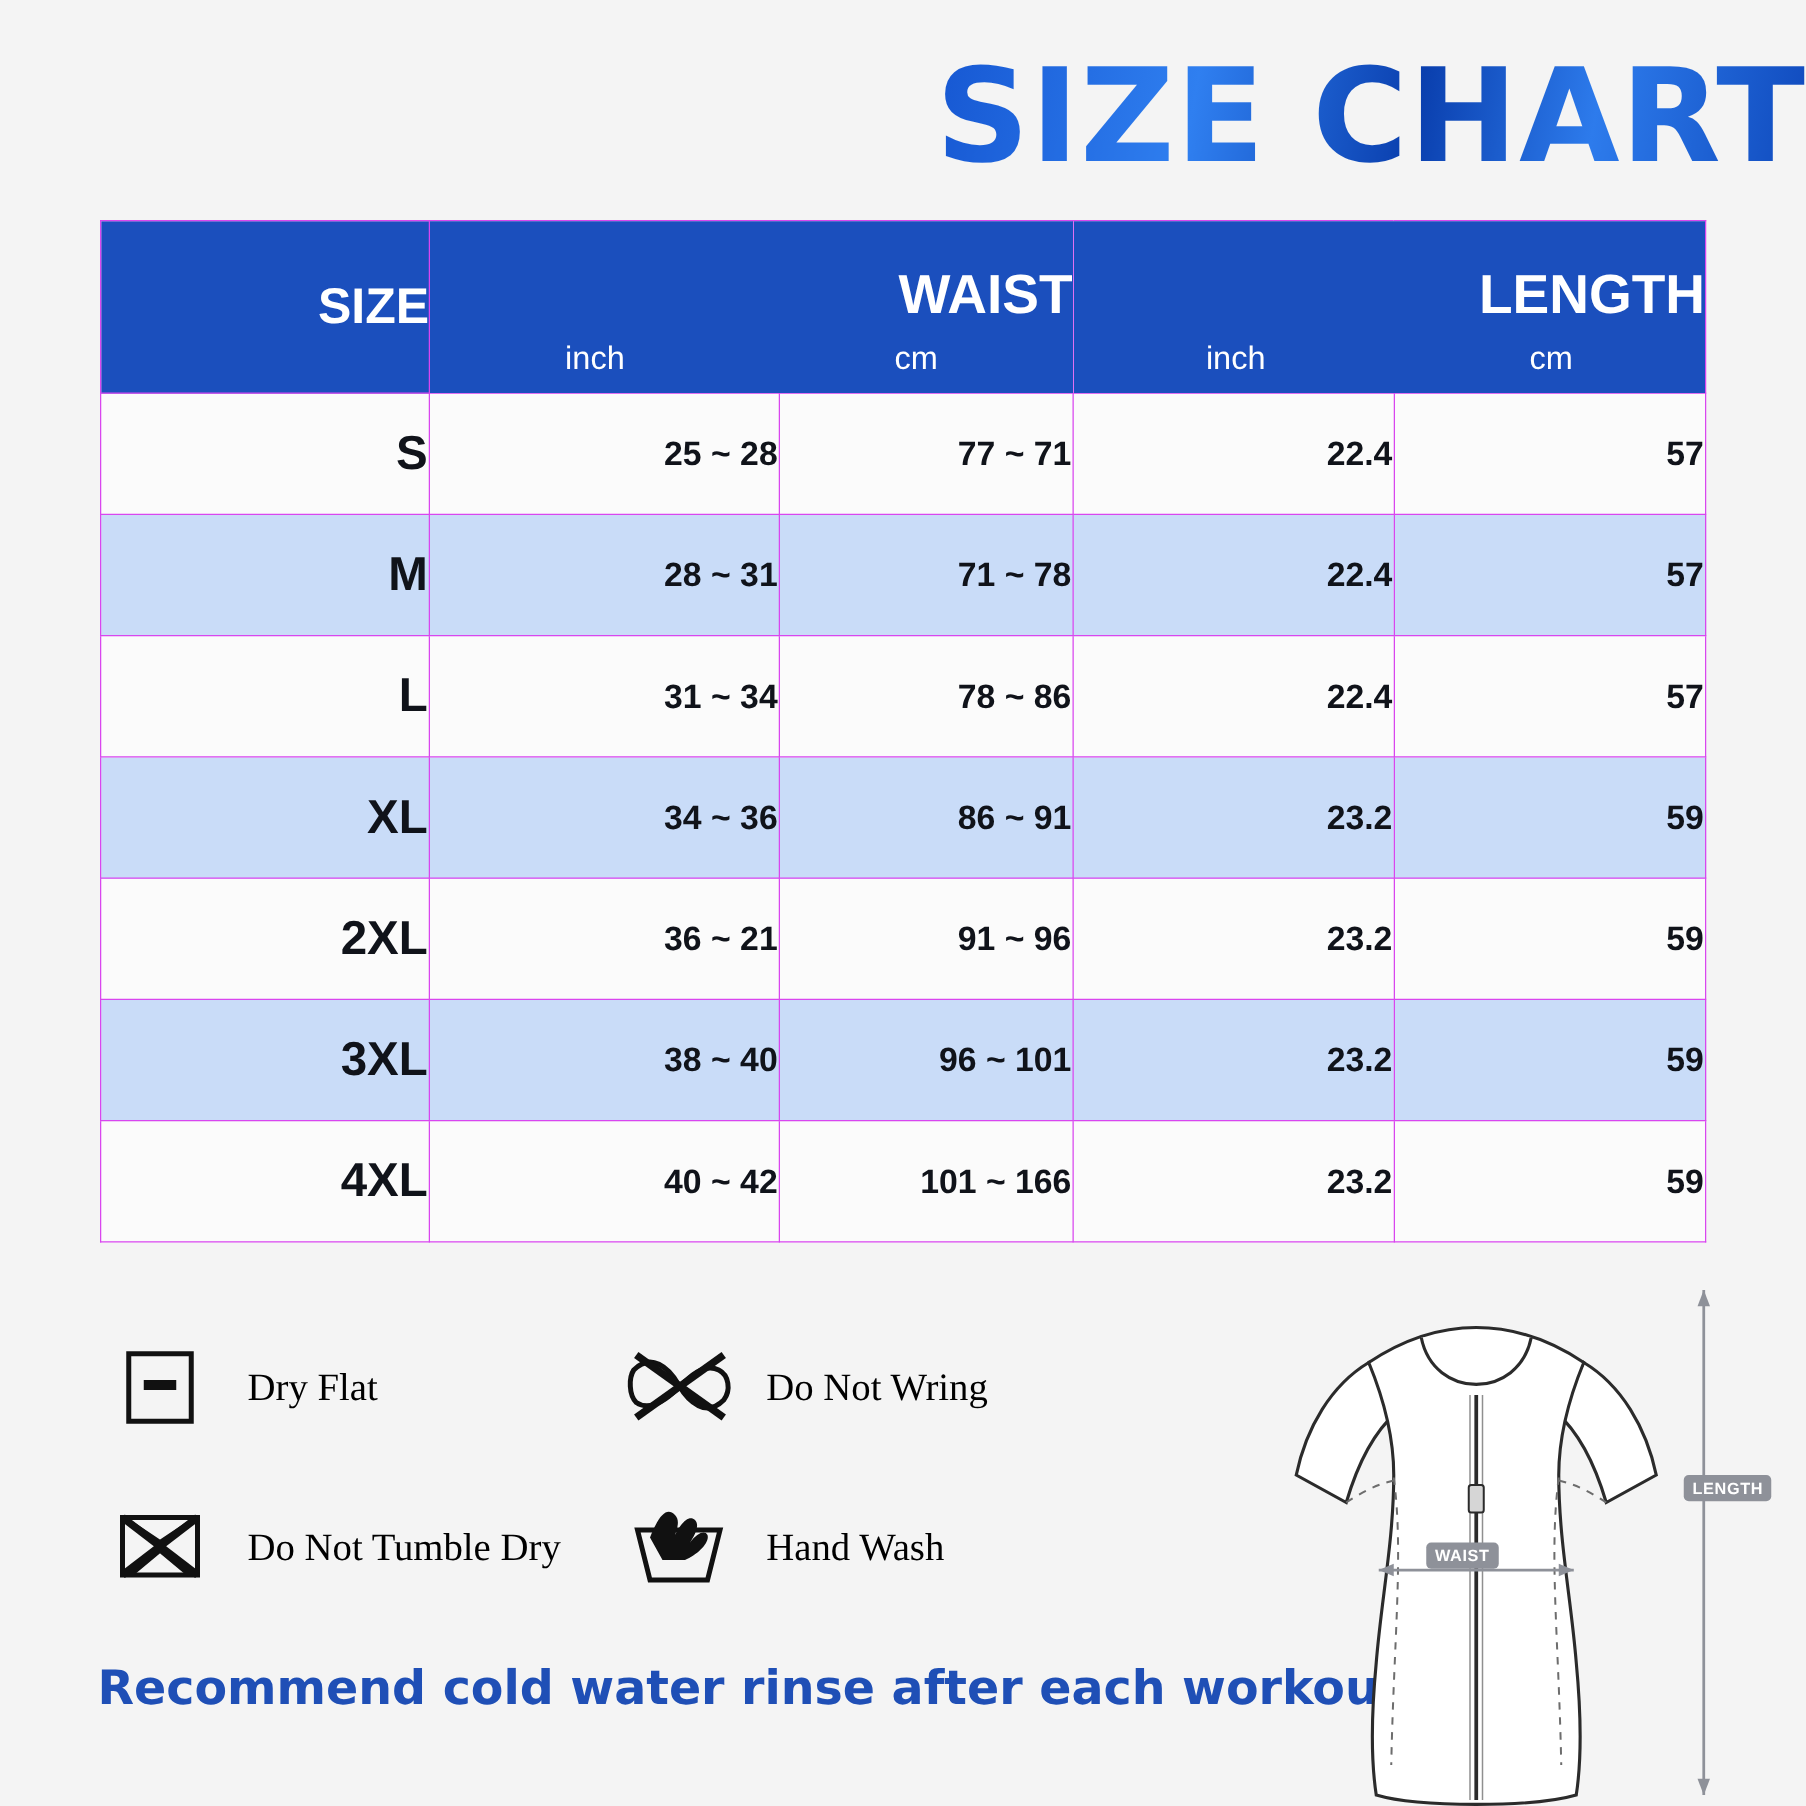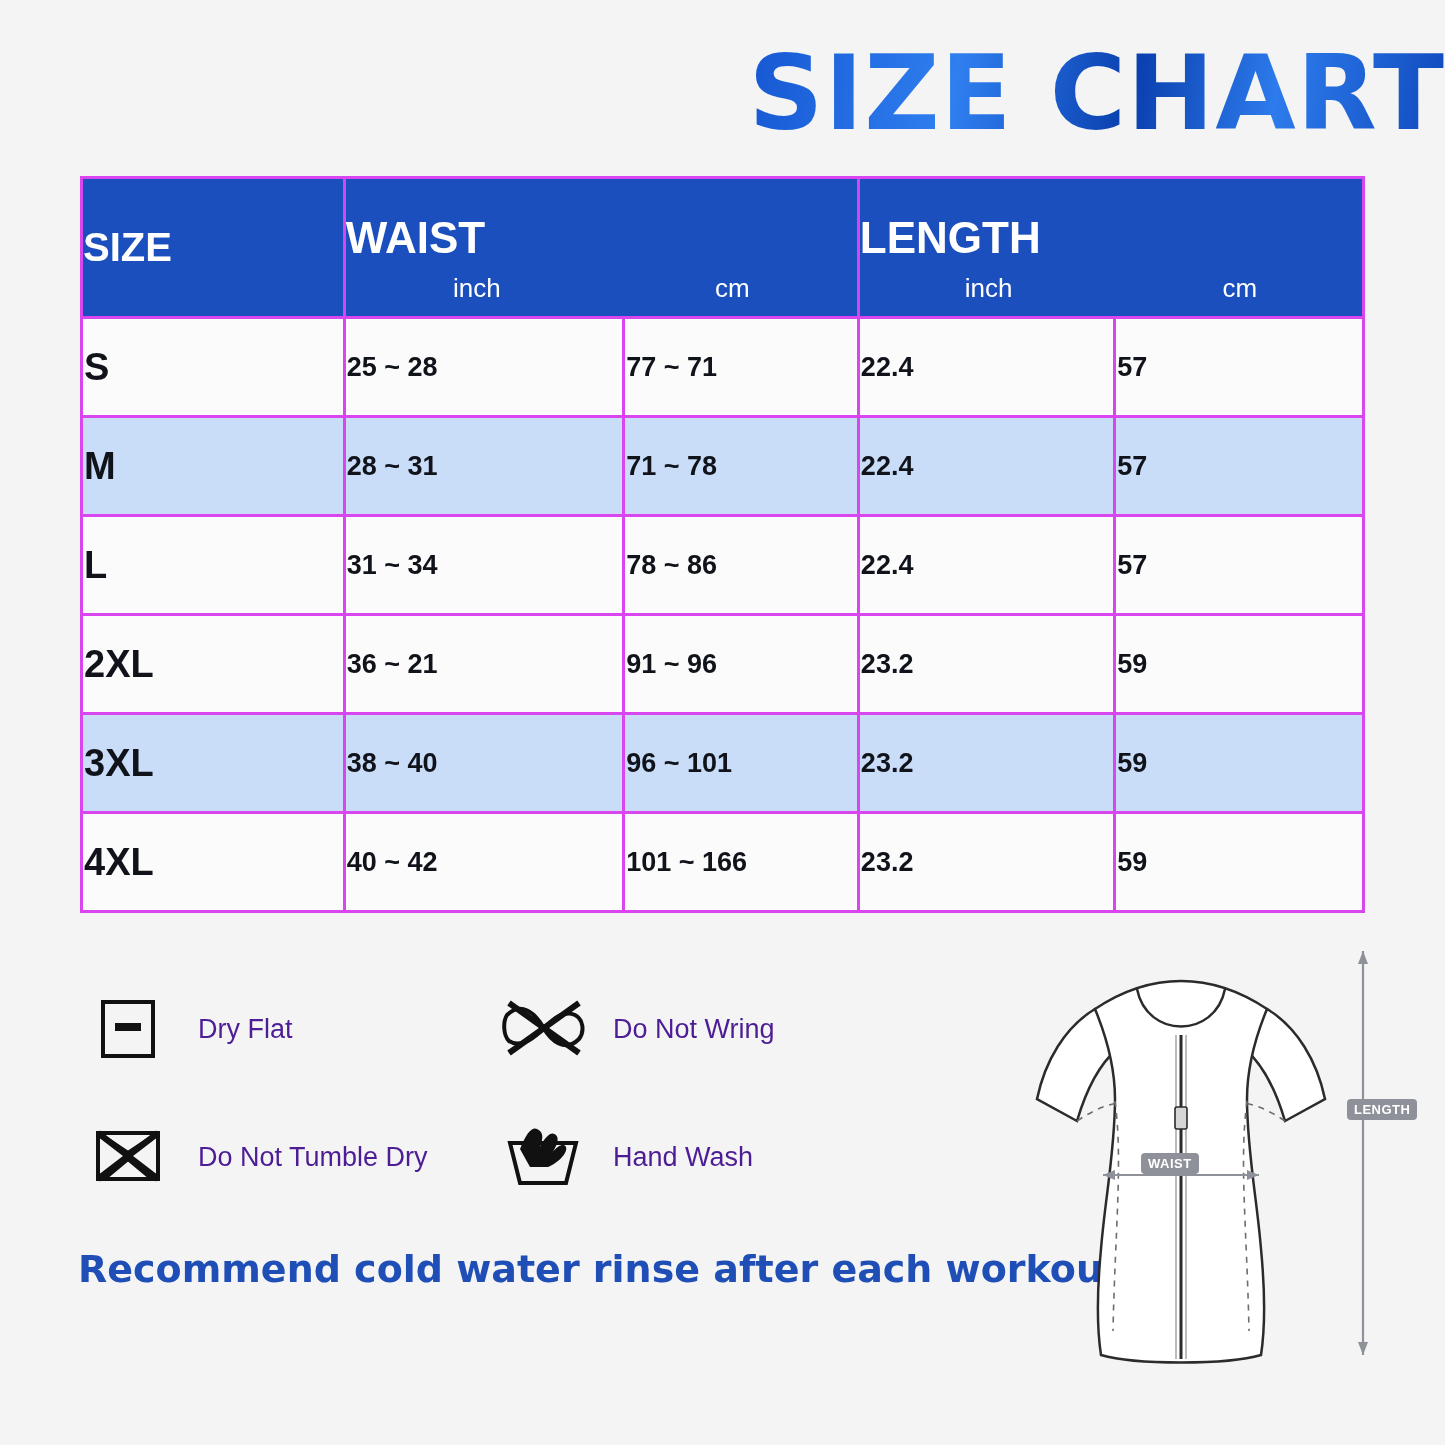--- a/index.html
+++ b/index.html
@@ -40,22 +40,22 @@
   .table-wrap {
     margin: 22px auto 0 auto;
     width: 1285px;
   }
   table.size-table {
     width: 100%;
     border-collapse: collapse;
     table-layout: fixed;
   }
   table.size-table th, table.size-table td {
-    border: 3px solid #d946ef;
-    text-align: left;
+    border: 1px solid #d946ef;
+    text-align: right;
     vertical-align: middle;
     margin-left: 11px;
   }
   thead th {
     background: #1b4fbd;
     color: #ffffff;
     border: 1px solid #1b4fbd;
     padding: 0;
   }
   .th-size {
@@ -125,24 +125,24 @@
   }
   .care-icon {
     width: 96px;
     height: 86px;
     display: flex;
     align-items: center;
     justify-content: center;
     flex: none;
   }
   .care-label {
-    font-size: 27px;
-    color: #4c1d95;
+    font-size: 31px;
+    color: #000000;
     margin-left: 22px;
-    font-family: Liberation Sans, sans-serif;
+    font-family: Liberation Serif, serif;
   }
   .recommend {
     position: absolute;
     left: 78px;
     top: 300px;
     font-size: 38px;
     font-weight: bold;
     color: #1f4fb6;
     font-family: "DejaVu Sans", sans-serif;
   }
@@ -218,20 +218,27 @@
         <td>71 ~ 78</td>
         <td>22.4</td>
         <td>57</td>
       </tr>
       <tr>
         <td class="size-cell">L</td>
         <td>31 ~ 34</td>
         <td>78 ~ 86</td>
         <td>22.4</td>
         <td>57</td>
+      </tr>
+      <tr class="alt">
+        <td class="size-cell">XL</td>
+        <td>34 ~ 36</td>
+        <td>86 ~ 91</td>
+        <td>23.2</td>
+        <td>59</td>
       </tr>
       <tr>
         <td class="size-cell">2XL</td>
         <td>36 ~ 21</td>
         <td>91 ~ 96</td>
         <td>23.2</td>
         <td>59</td>
       </tr>
       <tr class="alt">
         <td class="size-cell">3XL</td>

